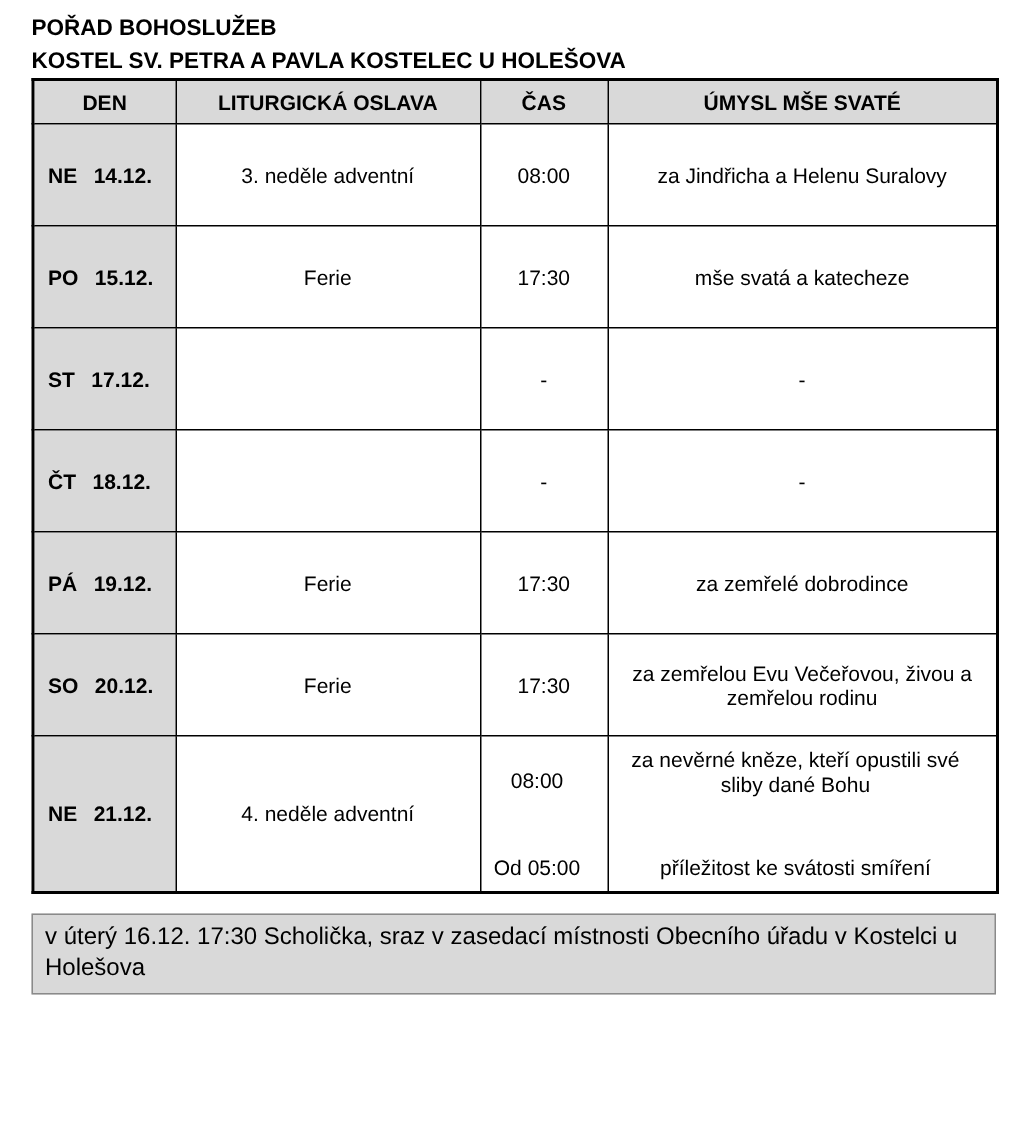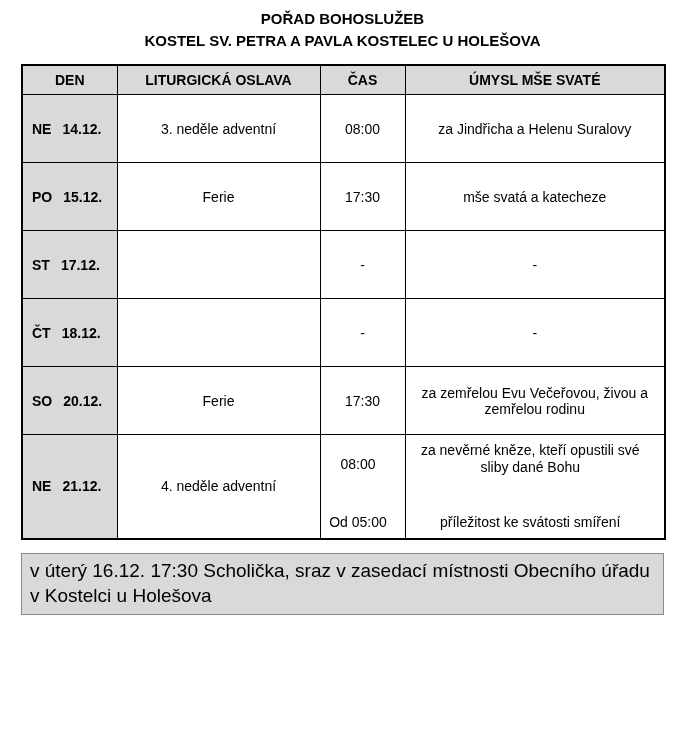--- a/index.html
+++ b/index.html
@@ -7,21 +7,21 @@
   body {
     font-family: "Liberation Sans", sans-serif;
     color: #000000;
     width: 685px;
   }
   .page {
     width: 685px;
     height: 756px;
     padding: 8px 21px 10px 21px;
   }
-  .doc-header { text-align: center; margin-bottom: 12px; }
+  .doc-header { text-align: left; }
   .doc-title, .doc-subtitle {
     font-size: 15px;
     font-weight: bold;
     line-height: 1.45;
   }
   .doc-daterange { font-size: 14px; margin-top: 3px; }
 
   table.schedule {
     width: 643px;
     border-collapse: collapse;
@@ -69,21 +69,21 @@
     padding: 6px 14px 5px 5px;
   }
   .stack-time .slot-top { padding-top: 14px; }
   .slot-top, .slot-bottom { line-height: 1.2; }
 
   .footer-note {
     margin-top: 13px;
     width: 643px;
     background: #d9d9d9;
     border: 1px solid #8a8a8a;
-    font-size: 19px;
+    font-size: 16px;
     line-height: 1.35;
     padding: 4px 8px 5px 8px;
   }
 </style>
 </head>
 <body>
 
 <div class="page">
 
   <div class="doc-header">
@@ -134,20 +134,28 @@
       <tr>
         <td class="day-cell">
           <span class="day-abbr">ČT</span><span class="day-date">18.12.</span>
         </td>
         <td></td>
         <td>-</td>
         <td>-</td>
       </tr>
       <tr>
         <td class="day-cell">
+          <span class="day-abbr">PÁ</span><span class="day-date">19.12.</span>
+        </td>
+        <td>Ferie</td>
+        <td>17:30</td>
+        <td>za zemřelé dobrodince</td>
+      </tr>
+      <tr>
+        <td class="day-cell">
           <span class="day-abbr">SO</span><span class="day-date">20.12.</span>
         </td>
         <td>Ferie</td>
         <td>17:30</td>
         <td>za zemřelou Evu Večeřovou, živou a zemřelou rodinu</td>
       </tr>
       <tr class="last-row">
         <td class="day-cell">
           <span class="day-abbr">NE</span><span class="day-date">21.12.</span>
         </td>

